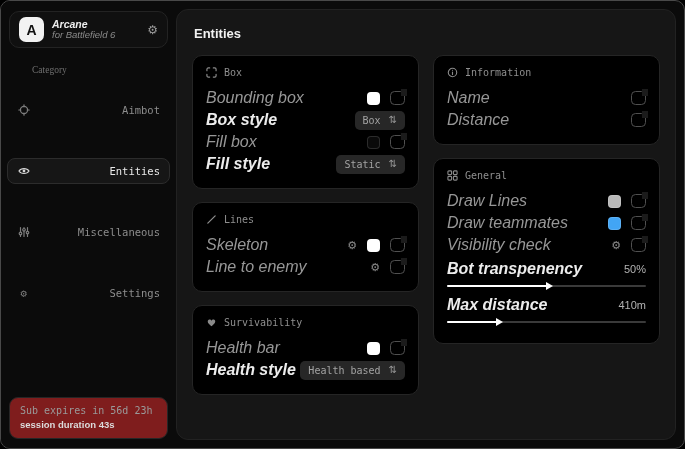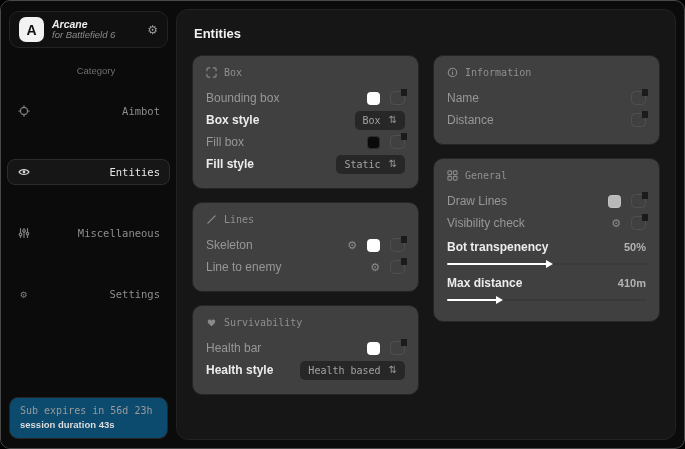--- a/index.html
+++ b/index.html
@@ -16,55 +16,55 @@
     border:1px solid #232323; border-radius:10px; background:#101010; padding:0 9px;
   }
   .brand-logo {
     width:25px; height:25px; background:#f2f2f2; border-radius:7px;
     color:#111; font-weight:700; font-size:14px; display:flex; align-items:center; justify-content:center;
   }
   .brand-text { flex:1; line-height:1.15;font-style:italic; }
   .brand-name { font-size:10.5px; font-weight:700; color:#ededed; }
   .brand-sub { font-size:9.5px; color:#8b8b8b; }
   .brand-gear { color:#9a9a9a; font-size:12px; cursor:pointer; }
-  .cat-label { font-family:Liberation Sans, sans-serif; font-size:9.5px; color:#6f6f6f; margin:17px 0 6px 15px;text-align:center; }
+  .cat-label { font-family:Liberation Serif, serif; font-size:9.5px; color:#6f6f6f; margin:17px 0 6px 31px; }
   .nav { display:flex; flex-direction:column; gap:3px; }
   .nav-item {
     display:flex; align-items:center; gap:9px; height:26px; margin:16px 6px; padding:0 9px;
     border:1px solid transparent; border-radius:8px;
     font-family:"DejaVu Sans Mono", monospace; font-size:10.5px; color:#8d8d8d; cursor:pointer;justify-content:space-between;
   }
   .nav-item .nico { display:flex; color:#7d7d7d; font-size:11px; width:13px; justify-content:center; }
   .nav-item.active { background:#161616; border-color:#2c2c2c; color:#e9e9e9; }
   .nav-item.active .nico { color:#d8d8d8; }
   .sub-card {
     position:absolute; left:8px; right:8px; bottom:9px;
-    border:1px solid #262626; border-radius:9px; background:#0c4a6e; padding:7px 10px 8px;
+    border:1px solid #262626; border-radius:9px; background:#7f1d1d; padding:7px 10px 8px;
   }
   .sub-line1 { font-family:"DejaVu Sans Mono", monospace; font-size:10px; color:#9a9a9a; }
   .sub-line2 { font-size:9.5px; font-weight:700; color:#dcdcdc; margin-top:3px; }
   
   .main {
     position:absolute; left:175px; top:8px; right:8px; bottom:8px;
     background:#161616; border:1px solid #222; border-radius:12px; padding:14px 15px;
   }
   .page-title { font-size:13px; font-weight:700; color:#f1f1f1; margin:2px 0 14px 2px; }
   .cols { display:flex; gap:14px; align-items:flex-start; }
   .col { display:flex; flex-direction:column; gap:13px; width:236px; }
   .card {
-    width:100%; background:#404040; border:1px solid #252525; border-radius:10px;
+    width:100%; background:#000000; border:1px solid #252525; border-radius:10px;
     padding:11px 13px 13px;
   }
   .chead { display:flex; align-items:center; gap:7px; margin-bottom:9px; }
   .cico { color:#8a8a8a; display:flex; }
   .ctitle { font-family:"DejaVu Sans Mono", monospace; font-size:10px; color:#8f8f8f; }
   .row { display:flex; align-items:center; justify-content:space-between; height:22px; }
-  .rlabel { font-size:12px; color:#979797; }
+  .rlabel { font-size:16px; color:#979797;font-style:italic; }
   .row.bright .rlabel { color:#ececec; font-weight:700; }
-  .rvalue { font-size:11px; color:#b3b3b3;font-weight:bold; }
+  .rvalue { font-size:11px; color:#b3b3b3; }
   .controls { display:flex; align-items:center; gap:10px; }
   .swatch { width:13px; height:13px; border-radius:4px; box-shadow:0 0 0 1px rgba(255,255,255,0.14) inset; cursor:pointer; }
   .checkbox {
     position:relative; width:15px; height:14px; border:1.5px solid #505050; border-radius:4.5px; cursor:pointer;
   }
   .checkbox::after { content:""; position:absolute; top:-3px; right:-3px; width:6px; height:7px; background:#1b1b1b; }
   .gear { color:#8a8a8a; font-size:11px; line-height:1; cursor:pointer; }
   .dropdown {
     display:flex; align-items:center; gap:8px; height:19px; padding:0 8px;
     background:#272727; border-radius:5px; cursor:pointer;
@@ -277,20 +277,27 @@
             <span class="ctitle">General</span>
           </div>
           <div class="row">
             <span class="rlabel">Draw Lines</span>
             <span class="controls">
               <span class="swatch" style="background: rgb(184, 184, 184);"></span>
               <span class="checkbox"></span>
             </span>
           </div>
           <div class="row">
+            <span class="rlabel">Draw teammates</span>
+            <span class="controls">
+              <span class="swatch" style="background: rgb(66, 165, 245);"></span>
+              <span class="checkbox"></span>
+            </span>
+          </div>
+          <div class="row">
             <span class="rlabel">Visibility check</span>
             <span class="controls">
               <span class="gear">⚙</span>
               <span class="checkbox"></span>
             </span>
           </div>
           <div class="slider-group">
             <div class="row bright">
               <span class="rlabel">Bot transpenency</span>
               <span class="rvalue">50%</span>

